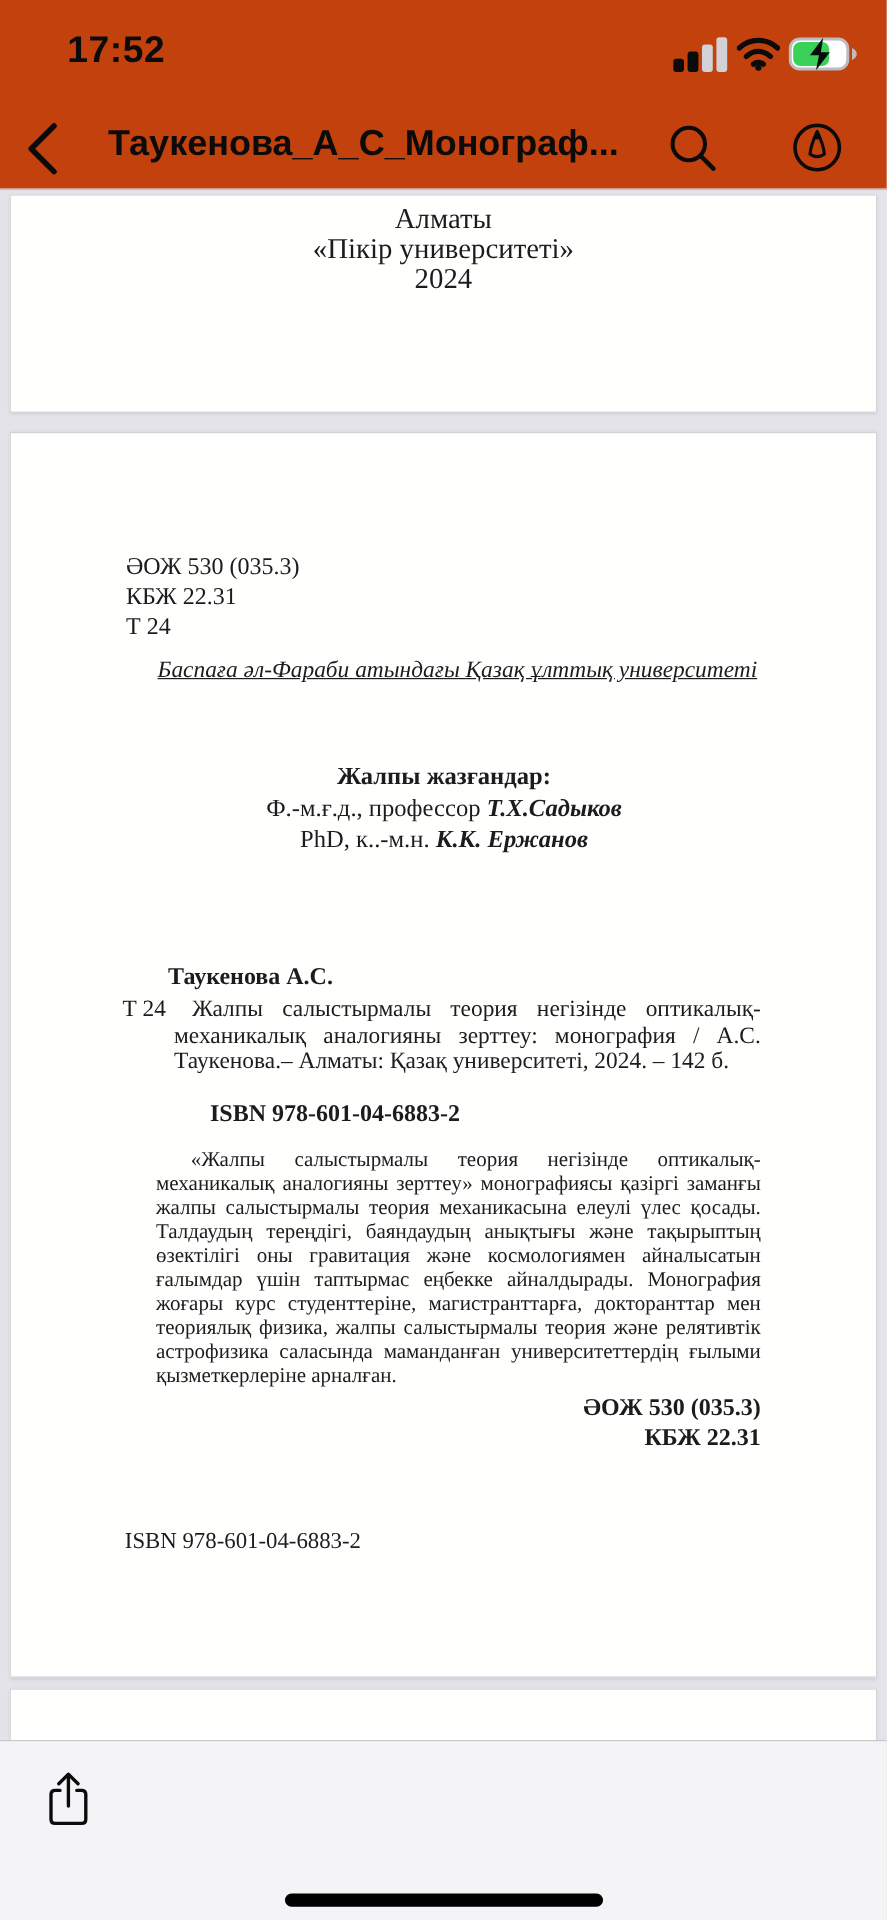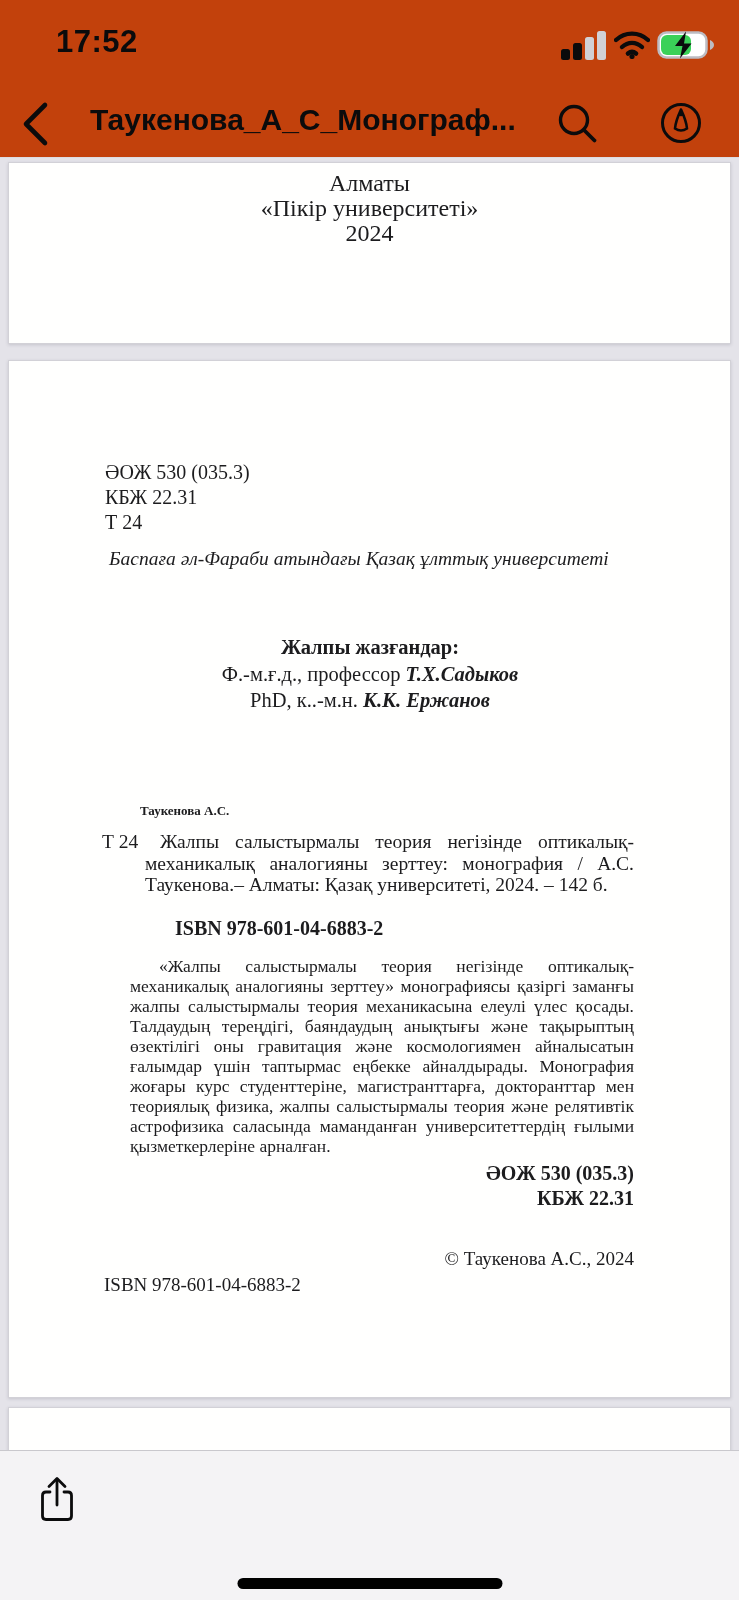--- a/index.html
+++ b/index.html
@@ -31,25 +31,25 @@
     box-shadow:0 1px 3px rgba(60,60,80,.18); z-index:1;
   }
   .doc { font-family:"Liberation Serif", serif; color:#1c1c1e; }
   .page1 { top:162px; height:182px; }
   .page2 { top:360px; height:1038px; }
   .page3 { top:1407px; height:55px; }
 
   .p1-lines { position:absolute; top:8px; left:0; width:100%; text-align:center; font-size:24px; line-height:25px; }
 
   .udc-top { position:absolute; top:99px; left:96px; font-size:20px; line-height:25px; }
-  .approval { position:absolute; top:186px; left:100px; width:522px; text-align:left; font-style:italic; font-size:19.5px; line-height:23px; }
+  .approval { position:absolute; top:186px; left:100px; width:522px; text-align:right; font-style:italic; font-size:19.5px; line-height:23px;text-decoration:underline; }
   .reviewers { position:absolute; top:273px; left:100px; width:522px; text-align:center; font-size:20.5px; line-height:26.5px; }
   .reviewers .hd { font-weight:700; }
   .reviewers .nm { font-weight:700; font-style:italic; }
-  .author-heading { position:absolute; top:442px; left:131px; font-size:13px; font-weight:700; }
+  .author-heading { position:absolute; top:442px; left:131px; font-size:20px; font-weight:700; }
   .catalog { position:absolute; top:470px; left:93px; width:532px; display:flex; }
   .catalog .lbl { width:43px; flex:0 0 43px; font-size:19.5px; line-height:21.5px; }
   .catalog .txt { flex:1; text-align:justify; text-indent:15px; font-size:19.5px; line-height:21.5px; }
   .isbn-bold { position:absolute; top:556px; left:166px; font-size:20px; font-weight:700; }
   .annotation { position:absolute; top:595px; left:121px; width:504px; text-align:justify; text-indent:29px; font-size:17.5px; line-height:20px; }
   .udc-bottom { position:absolute; top:800px; left:121px; width:504px; text-align:right; font-size:20px; font-weight:700; line-height:25px; }
   .copyright { position:absolute; top:887px; left:121px; width:504px; text-align:right; font-size:19px; }
   .isbn-bottom { position:absolute; top:913px; left:95px; font-size:19px; }
 
   
@@ -156,21 +156,20 @@
 
   <div class="isbn-bold">ISBN 978-601-04-6883-2</div>
 
   <div class="annotation">«Жалпы салыстырмалы теория негізінде оптикалық-механикалық аналогияны зерттеу» монографиясы қазіргі заманғы жалпы салыстырмалы теория механикасына елеулі үлес қосады. Талдаудың тереңдігі, баяндаудың анықтығы және тақырыптың өзектілігі оны гравитация және космологиямен айналысатын ғалымдар үшін таптырмас еңбекке айналдырады. Монография жоғары курс студенттеріне, магистранттарға, докторанттар мен теориялық физика, жалпы салыстырмалы теория және релятивтік астрофизика саласында маманданған университеттердің ғылыми қызметкерлеріне арналған.</div>
 
   <div class="udc-bottom">
     <div>ӘОЖ 530 (035.3)</div>
     <div>КБЖ 22.31</div>
   </div>
 
-  <div class="copyright">© Таукенова А.С., 2024</div>
 
   <div class="isbn-bottom">ISBN 978-601-04-6883-2</div>
 </div>
 
 <div class="page page3"></div>
 
 <div class="toolbar">
   <div class="share-btn">
     <svg width="38" height="48" viewBox="0 0 38 48">
       <path d="M12 17 H8 Q4.5 17 4.5 20.5 V41 Q4.5 44.5 8 44.5 H30 Q33.5 44.5 33.5 41 V20.5 Q33.5 17 30 17 H26" fill="none" stroke="#0b0b0c" stroke-width="2.8" stroke-linecap="round" stroke-linejoin="round"></path>

